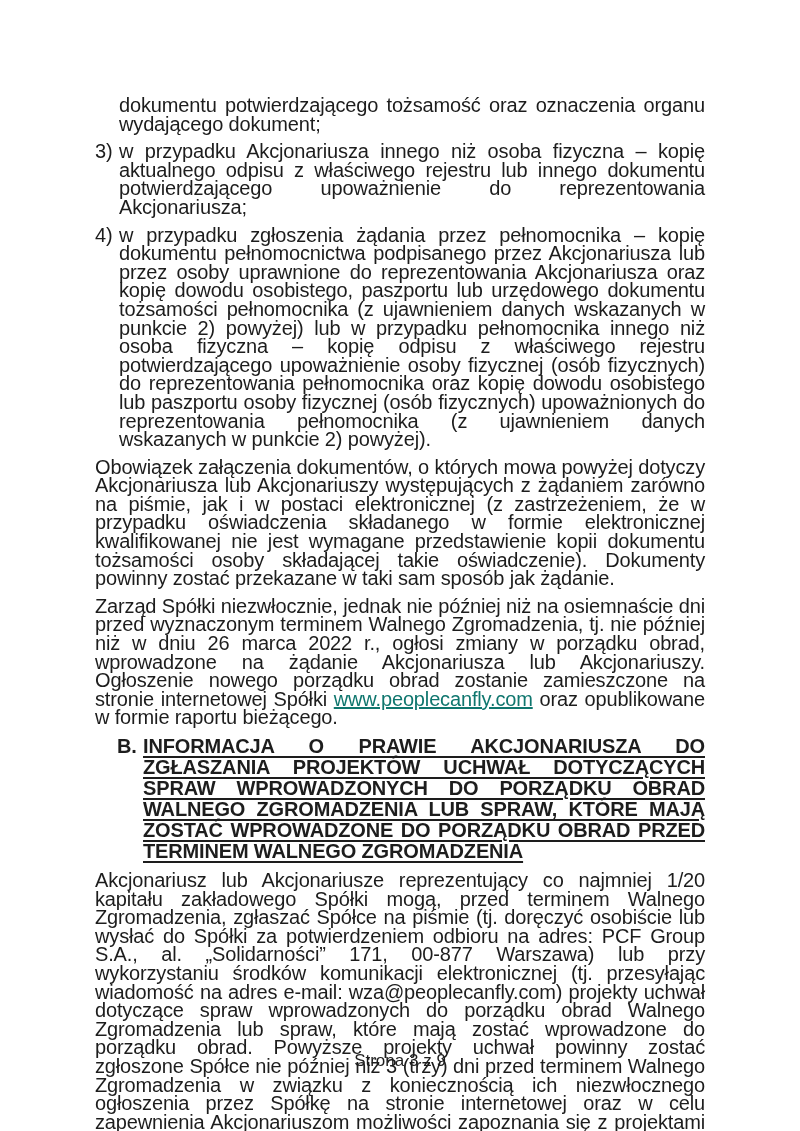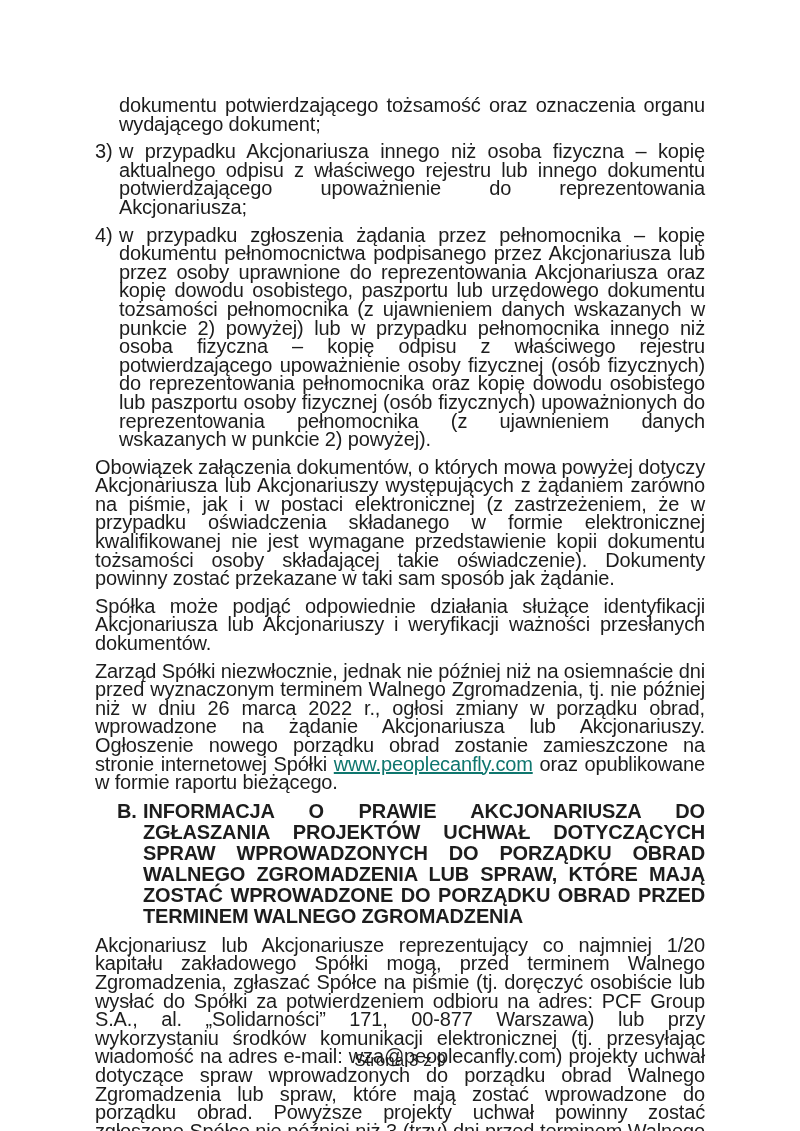--- a/index.html
+++ b/index.html
@@ -45,20 +45,21 @@
     line-height: 21px;
     margin: 0 0 9px 0;
   }
   .section-heading .marker {
     position: absolute;
     left: 22px;
     top: 0;
     text-decoration: none;
   }
   .underlined {
+    text-decoration: underline;
     text-decoration-thickness: 1.5px;
     text-underline-offset: 3px;
   }
   .bold { font-weight: normal; }
   .doc-link {
     color: #0f766e;
     text-decoration: underline;
     cursor: pointer;
   }
   .continues {
@@ -93,23 +94,20 @@
 
     <p class="para hang">
       <span class="marker">4)</span>
       <span>w przypadku zgłoszenia żądania przez pełnomocnika – kopię dokumentu pełnomocnictwa podpisanego przez Akcjonariusza lub przez osoby uprawnione do reprezentowania Akcjonariusza oraz kopię dowodu osobistego, paszportu lub urzędowego dokumentu tożsamości pełnomocnika (z ujawnieniem danych wskazanych w punkcie 2) powyżej) lub w przypadku pełnomocnika innego niż osoba fizyczna – kopię odpisu z właściwego rejestru potwierdzającego upoważnienie osoby fizycznej (osób fizycznych) do reprezentowania pełnomocnika oraz kopię dowodu osobistego lub paszportu osoby fizycznej (osób fizycznych) upoważnionych do reprezentowania pełnomocnika (z ujawnieniem danych wskazanych w punkcie 2) powyżej).</span>
     </p>
 
     <p class="para">
       <span>Obowiązek załączenia dokumentów, o których mowa powyżej dotyczy Akcjonariusza lub Akcjonariuszy występujących z żądaniem zarówno na piśmie, jak i w postaci elektronicznej (z zastrzeżeniem, że w przypadku oświadczenia składanego w formie elektronicznej kwalifikowanej nie jest wymagane przedstawienie kopii dokumentu tożsamości osoby składającej takie oświadczenie). Dokumenty powinny zostać przekazane w taki sam sposób jak żądanie.</span>
     </p>
 
-    <p class="para">
-      <span>Spółka może podjąć odpowiednie działania służące identyfikacji Akcjonariusza lub Akcjonariuszy i weryfikacji ważności przesłanych dokumentów.</span>
-    </p>
 
     <p class="para">
       <span>Zarząd Spółki niezwłocznie, jednak nie później niż na osiemnaście dni przed wyznaczonym terminem Walnego Zgromadzenia, tj. nie później niż w dniu </span><span class="bold">26 marca 2022 r.,</span><span> ogłosi zmiany w porządku obrad, wprowadzone na żądanie Akcjonariusza lub Akcjonariuszy. Ogłoszenie nowego porządku obrad zostanie zamieszczone na stronie internetowej Spółki </span><a class="doc-link">www.peoplecanfly.com</a><span> oraz opublikowane w formie raportu bieżącego.</span>
     </p>
 
     <p class="section-heading">
       <span class="marker">B.</span>
       <span class="underlined">INFORMACJA O PRAWIE AKCJONARIUSZA DO ZGŁASZANIA PROJEKTÓW UCHWAŁ DOTYCZĄCYCH SPRAW WPROWADZONYCH DO PORZĄDKU OBRAD WALNEGO ZGROMADZENIA LUB SPRAW, KTÓRE MAJĄ ZOSTAĆ WPROWADZONE DO PORZĄDKU OBRAD PRZED TERMINEM WALNEGO ZGROMADZENIA</span>
     </p>
 

